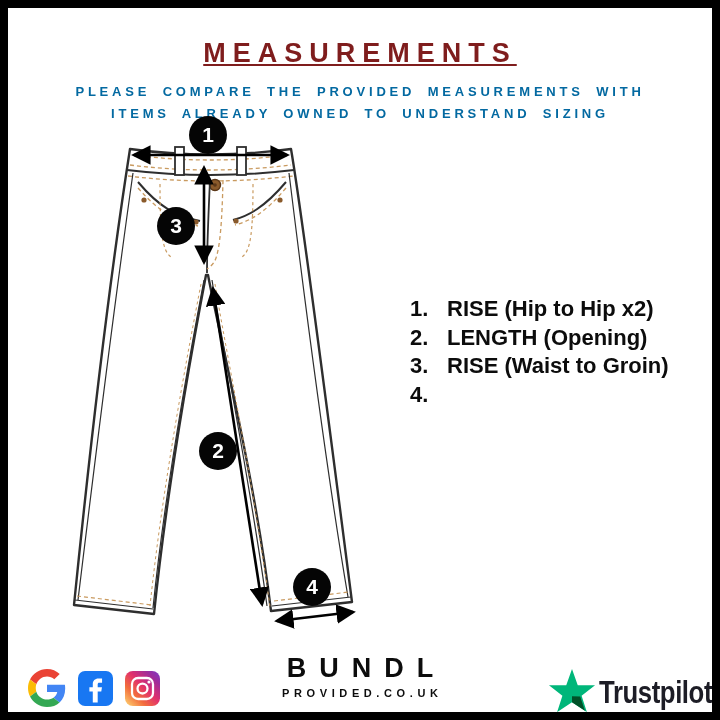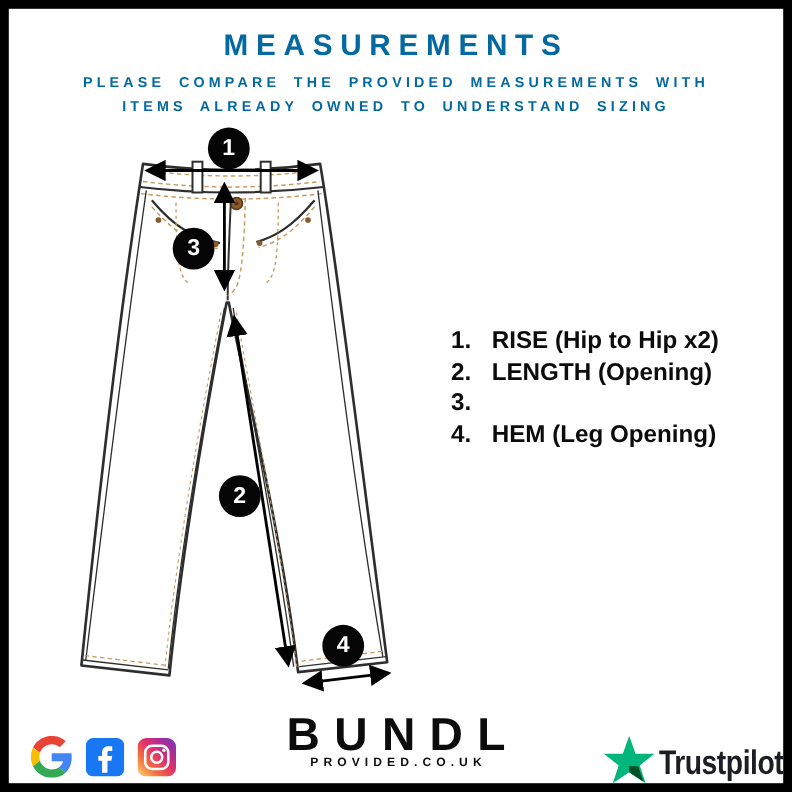--- a/index.html
+++ b/index.html
@@ -4,22 +4,23 @@
 <style>
   html,body{margin:0;padding:0;background:#fff;}
   .canvas{
     position:relative;width:720px;height:720px;box-sizing:border-box;
     border:8px solid #000;background:#fff;overflow:hidden;
     font-family:"Liberation Sans",sans-serif;color:#0a0a0a;
   }
   
   .header{position:absolute;top:18px;left:0;width:100%;text-align:center;}
   .title{
-    margin:0;font-size:27px;font-weight:700;letter-spacing:7px;
-    color:#0369a1;
+    margin:12px;font-size:27px;font-weight:700;letter-spacing:7px;
+    color:#7f1d1d;
+    text-decoration:underline;
   }
   .subtitle{
     margin:7px 0 0 0;font-size:13px;font-weight:700;letter-spacing:3.8px;
     word-spacing:5px;line-height:22px;color:#0369a1;
   }
   
   .diagram-svg{position:absolute;left:0;top:0;width:720px;height:720px;}
   .marker{
     position:absolute;width:38px;height:38px;border-radius:50%;
     background:#050505;color:#fff;display:flex;align-items:center;
@@ -27,21 +28,21 @@
   }
   
   .legend{position:absolute;left:402px;top:287px;}
   .legend-row{display:flex;font-size:22px;font-weight:700;line-height:28.6px;color:#0c0c0c;}
   .legend-num{width:37px;flex:0 0 37px;}
   
   .social{position:absolute;left:20px;top:661px;display:flex;align-items:center;gap:12px;}
   .social svg{display:block;}
   .brand{position:absolute;left:50%;top:644px;transform:translateX(-50%);text-align:center;white-space:nowrap;}
   .brand-name{
-    font-size:42px;font-weight:700;letter-spacing:13px;margin-right:-13px;
+    font-size:27px;font-weight:700;letter-spacing:13px;margin-right:-13px;
     color:#0c0c0c;display:block;line-height:32px;
   }
   .brand-sub{
     font-size:11px;font-weight:700;letter-spacing:4.6px;margin-right:-4.6px;
     color:#0c0c0c;display:block;margin-top:3px;
   }
   .trustpilot{position:absolute;left:540px;top:659px;display:flex;align-items:center;}
   .trustpilot-text{
     font-size:31px;font-weight:600;color:#1d1d26;letter-spacing:-0.5px;
     transform:scaleX(.83);transform-origin:left center;margin-left:3px;line-height:48px;
@@ -138,24 +139,24 @@
     <div class="legend-row">
       <span class="legend-num">1.</span>
       <span class="legend-label">RISE (Hip to Hip x2)</span>
     </div>
     <div class="legend-row">
       <span class="legend-num">2.</span>
       <span class="legend-label">LENGTH (Opening)</span>
     </div>
     <div class="legend-row">
       <span class="legend-num">3.</span>
+      <span class="legend-label">RISE (Waist to Groin)</span>
     </div>
     <div class="legend-row">
       <span class="legend-num">4.</span>
-      <span class="legend-label">HEM (Leg Opening)</span>
     </div>
   </div>
 
   <div class="social">
     <span>
       <svg width="38" height="38" viewBox="0 0 48 48">
         <path fill="#EA4335" d="M24 9.5c3.54 0 6.71 1.22 9.21 3.6l6.85-6.85C35.9 2.38 30.47 0 24 0 14.62 0 6.51 5.38 2.56 13.22l7.98 6.19C12.43 13.72 17.74 9.5 24 9.5z"></path>
         <path fill="#4285F4" d="M46.98 24.55c0-1.57-.15-3.09-.38-4.55H24v9.02h12.94c-.58 2.96-2.26 5.48-4.78 7.18l7.73 6c4.51-4.18 7.09-10.36 7.09-17.65z"></path>
         <path fill="#FBBC05" d="M10.53 28.59c-.48-1.45-.76-2.99-.76-4.59s.27-3.14.76-4.59l-7.98-6.19C.92 16.46 0 20.12 0 24c0 3.88.92 7.54 2.56 10.78l7.97-6.19z"></path>
         <path fill="#34A853" d="M24 48c6.48 0 11.93-2.13 15.89-5.81l-7.73-6c-2.15 1.45-4.92 2.3-8.16 2.3-6.26 0-11.57-4.22-13.47-9.91l-7.98 6.19C6.51 42.62 14.62 48 24 48z"></path>

